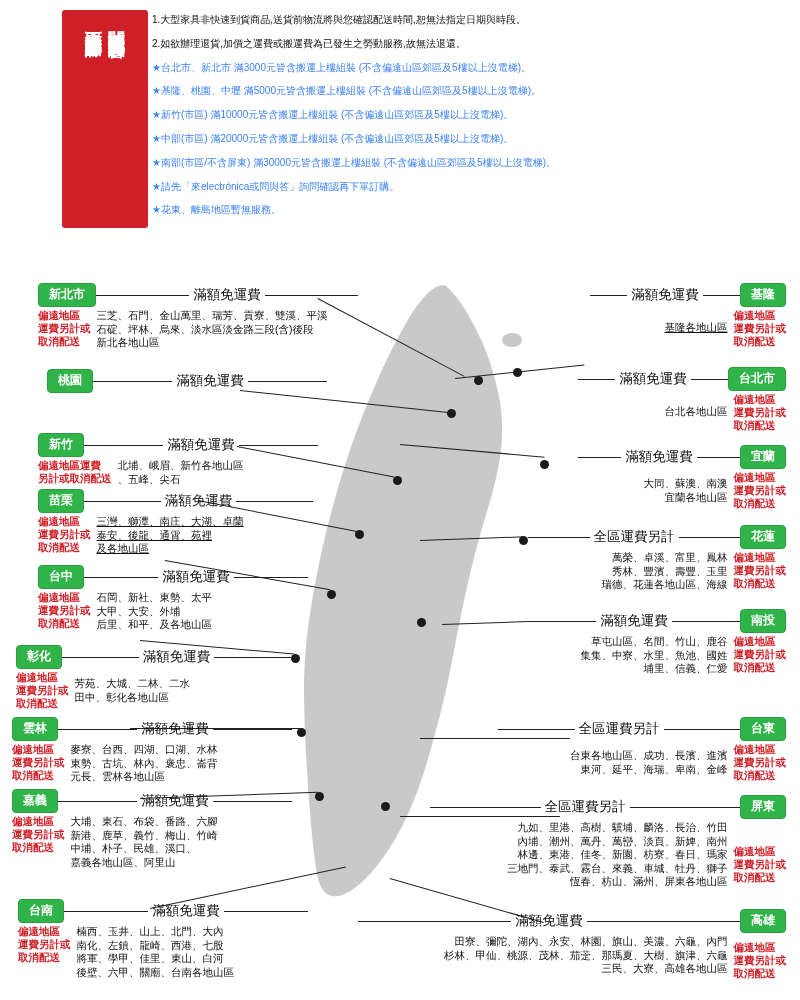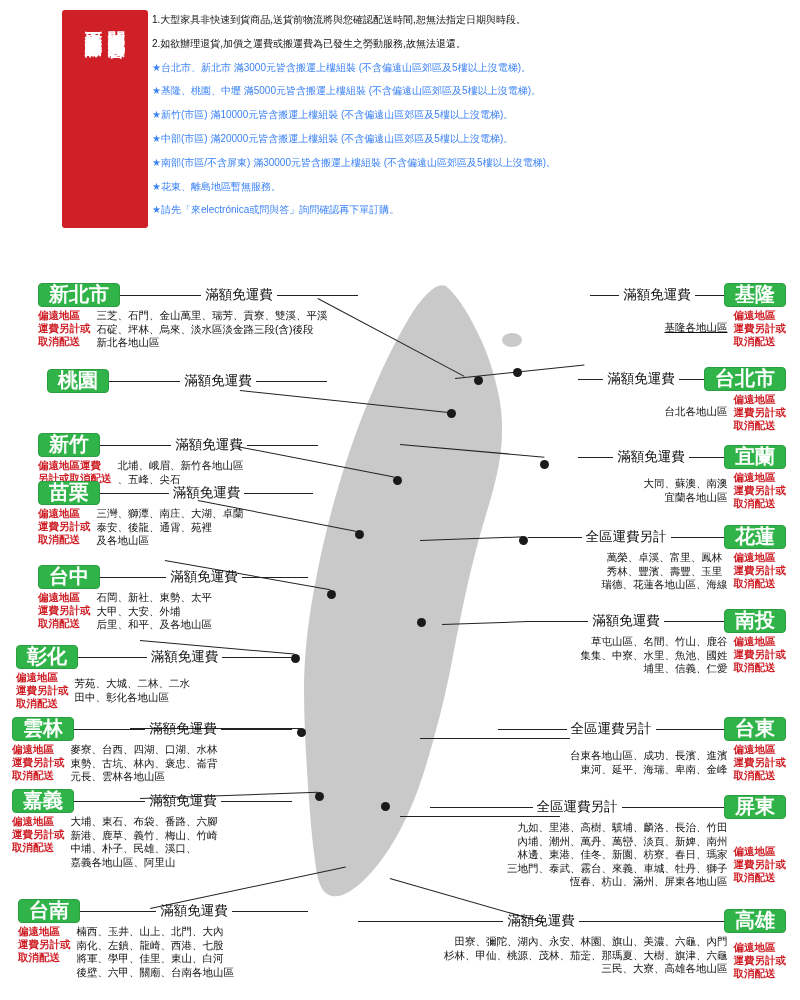--- a/index.html
+++ b/index.html
@@ -27,21 +27,21 @@
   .nl{font-size:10px;line-height:23.8px;white-space:nowrap;}
   .nl.red{color:#3b82f6;}
   .nl.black{color:#111;}
   
   .map-wrap{position:absolute;left:0;top:268px;width:800px;height:732px;}
   .map-svg{position:absolute;left:250px;top:0px;}
   
   .region{position:absolute;}
   .tagrow{display:flex;align-items:center;gap:0;height:22px;}
   .tag{
-    background:#30b449;color:#fff;font-weight:bold;font-size:20px;
+    background:#30b449;color:#fff;font-weight:bold;font-size:12px;
     border-radius:4px;padding:1px 10px 2px;line-height:19px;white-space:nowrap;
     border:1px solid #2a9e41;
   }
   .rule{height:1px;background:#222;flex:1 1 auto;min-width:10px;}
   .headline{font-size:13.5px;color:#111;white-space:nowrap;padding:0 4px;}
   .body{display:flex;gap:6px;margin-top:3px;}
   .left-note{
     color:#cf2027;font-size:10.5px;line-height:13px;white-space:nowrap;font-weight:bold;
   }
   .detail{font-size:10.5px;line-height:13.6px;color:#111;white-space:nowrap;}
@@ -61,22 +61,22 @@
     <div class="vline">下單訂購前請務必詳細</div>
   </div>
   <div class="notice-lines">
     <div class="nl black">1.大型家具非快速到貨商品,送貨前物流將與您確認配送時間,恕無法指定日期與時段。</div>
     <div class="nl black">2.如欲辦理退貨,加價之運費或搬運費為已發生之勞動服務,故無法退還。</div>
     <div class="nl red">★台北市、新北市 滿3000元皆含搬運上樓組裝 (不含偏遠山區郊區及5樓以上沒電梯)。</div>
     <div class="nl red">★基隆、桃園、中壢 滿5000元皆含搬運上樓組裝 (不含偏遠山區郊區及5樓以上沒電梯)。</div>
     <div class="nl red">★新竹(市區) 滿10000元皆含搬運上樓組裝 (不含偏遠山區郊區及5樓以上沒電梯)。</div>
     <div class="nl red">★中部(市區) 滿20000元皆含搬運上樓組裝 (不含偏遠山區郊區及5樓以上沒電梯)。</div>
     <div class="nl red">★南部(市區/不含屏東) 滿30000元皆含搬運上樓組裝 (不含偏遠山區郊區及5樓以上沒電梯)。</div>
+    <div class="nl red">★請先「來electrónica或問與答」詢問確認再下單訂購。</div>
     <div class="nl red">★花東、離島地區暫無服務。</div>
-    <div class="nl red">★請先「來electrónica或問與答」詢問確認再下單訂購。</div>
   </div>
 </div>
 
 <div class="map-wrap">
 
   <svg class="map-svg" width="300" height="732" viewBox="0 0 300 732">
     <path fill="#c9c9c9" d="M196 18 C210 30 222 52 232 74 C240 92 246 112 250 134
       C254 160 252 186 246 210 C240 236 232 258 226 282 C218 312 212 342 206 372
       C200 404 194 434 186 462 C178 492 170 520 158 546 C146 572 132 594 116 610
       C104 622 92 630 82 628 C72 626 68 614 66 600 C62 574 60 546 58 518
@@ -150,32 +150,32 @@
       <div class="rule"></div>
     </div>
     <div class="body">
       <div class="left-note" style="white-space:pre;">偏遠地區運費
 另計或取消配送</div>
       <div class="detail" style="white-space:pre;">北埔、峨眉、新竹各地山區
 、五峰、尖石</div>
     </div>
   </div>
 
-  <div class="region left" style="left:38px;top:214px;width:275px;">
+  <div class="region left" style="left:38px;top:222px;width:275px;">
     <div class="tagrow">
       <div class="tag">苗栗</div>
       <div class="rule"></div>
       <div class="headline">滿額免運費</div>
       <div class="rule"></div>
     </div>
     <div class="body">
       <div class="left-note" style="white-space:pre;">偏遠地區
 運費另計或
 取消配送</div>
-      <div class="detail" style="white-space:pre;">三灣、獅潭、南庄、大湖、卓蘭
+      <div class="detail" style="white-space:pre;text-decoration:underline;">三灣、獅潭、南庄、大湖、卓蘭
 泰安、後龍、通霄、苑裡
 及各地山區</div>
     </div>
   </div>
 
   <div class="region left" style="left:38px;top:298px;width:270px;">
     <div class="tagrow">
       <div class="tag">台中</div>
       <div class="rule"></div>
       <div class="headline">滿額免運費</div>
@@ -310,21 +310,21 @@
     <div class="tagrow">
       <div class="tag">花蓮</div>
       <div class="rule"></div>
       <div class="headline">全區運費另計</div>
       <div class="rule"></div>
     </div>
     <div class="body">
       <div class="left-note" style="white-space:pre;">偏遠地區
 運費另計或
 取消配送</div>
-      <div class="detail" style="white-space:pre;text-align:center;">萬榮、卓溪、富里、鳳林
+      <div class="detail" style="white-space:pre;">萬榮、卓溪、富里、鳳林
 秀林、豐濱、壽豐、玉里
 瑞德、花蓮各地山區、海線</div>
     </div>
   </div>
 
   <div class="region right" style="left:528px;top:342px;width:258px;">
     <div class="tagrow">
       <div class="tag">南投</div>
       <div class="rule"></div>
       <div class="headline">滿額免運費</div>

